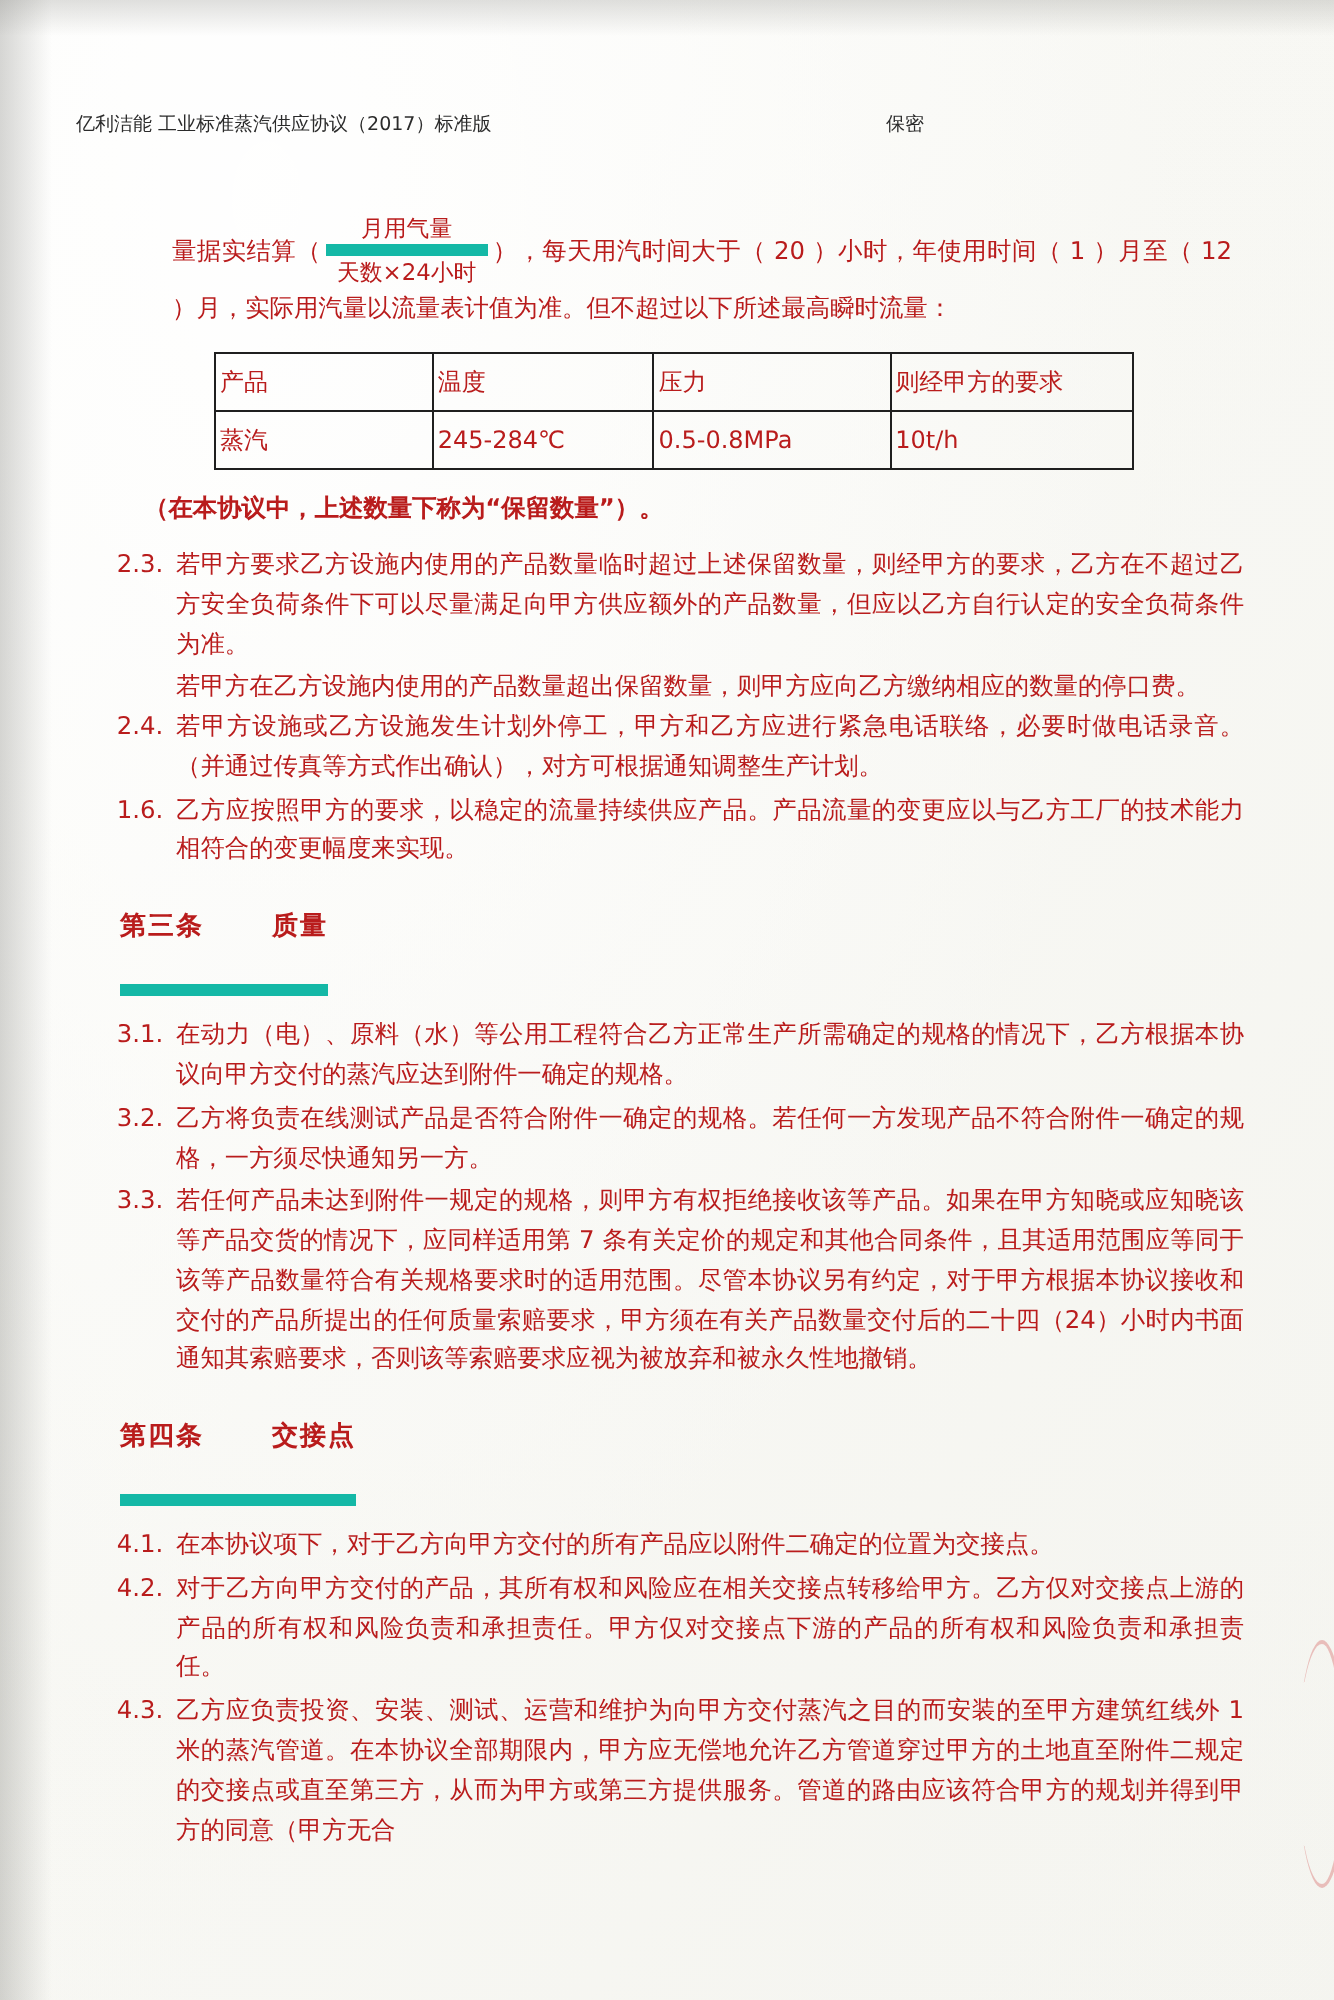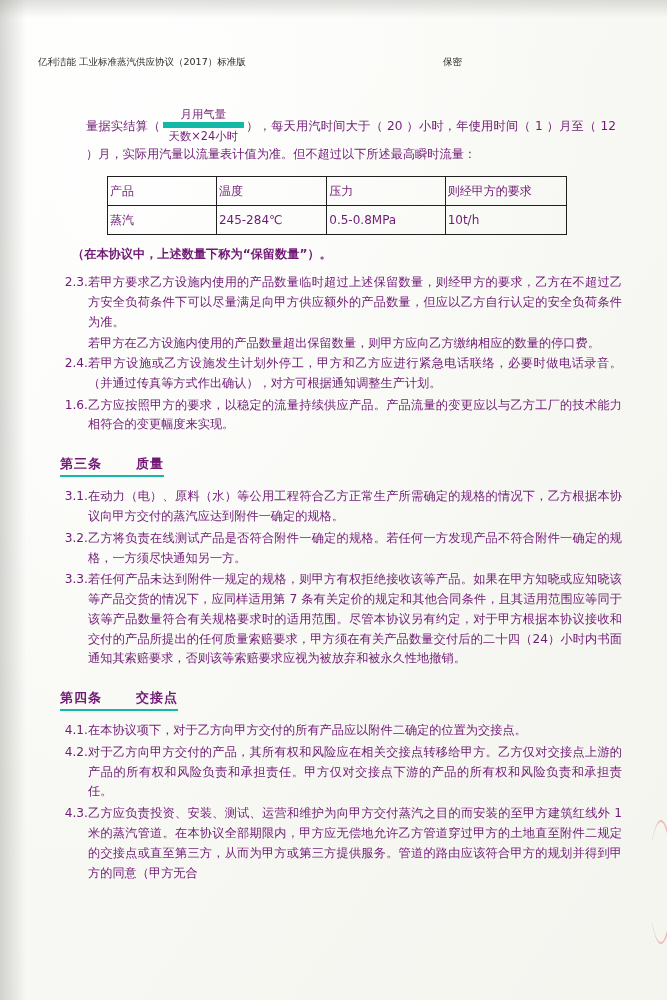--- a/index.html
+++ b/index.html
@@ -47,31 +47,31 @@
     top: 0;
   }
 
   .body-wrap {
     position: absolute;
     top: 108px;
     left: 52px;
     width: 570px;
     font-size: 12.2px;
     line-height: 1.62;
-    color: #701a75;
+    color: #b91c1c;
   }
 
   .para {
     display: flex;
     margin-bottom: 2px;
   }
   .para .num {
     width: 36px;
     flex: 0 0 36px;
-    text-align: right;
+    text-align: center;
   }
   .para .txt {
     flex: 1;
     text-align: justify;
   }
 
   .intro-block {
     margin-left: 34px;
     width: 530px;
     text-align: justify;
@@ -115,22 +115,22 @@
     margin-bottom: 8px;
     font-weight: bold;
   }
 
   .section-head {
     margin: 16px 0 10px 8px;
     font-size: 13px;
     font-weight: bold;
     letter-spacing: 1px;
     display: inline-block;
-    border-bottom: 2px solid #14b8a6;
-    padding-bottom: 1px;
+    border-bottom: 6px solid #14b8a6;
+    padding-bottom: 18px;
   }
   .section-row { margin-left: 0; }
   .section-head .gap { display: inline-block; width: 34px; }
 
   .sub { margin-left: 36px; text-align: justify; }
   .stamp-edge {
     position: absolute;
     right: -6px;
     top: 820px;
     width: 22px;

